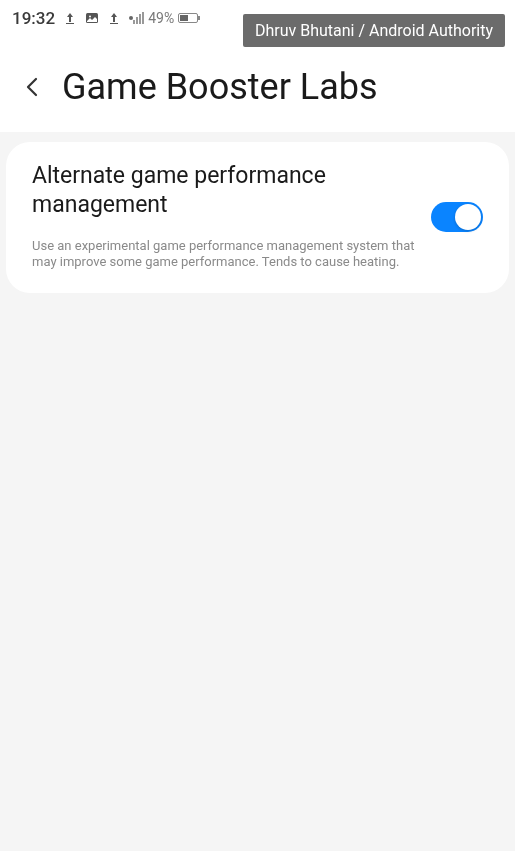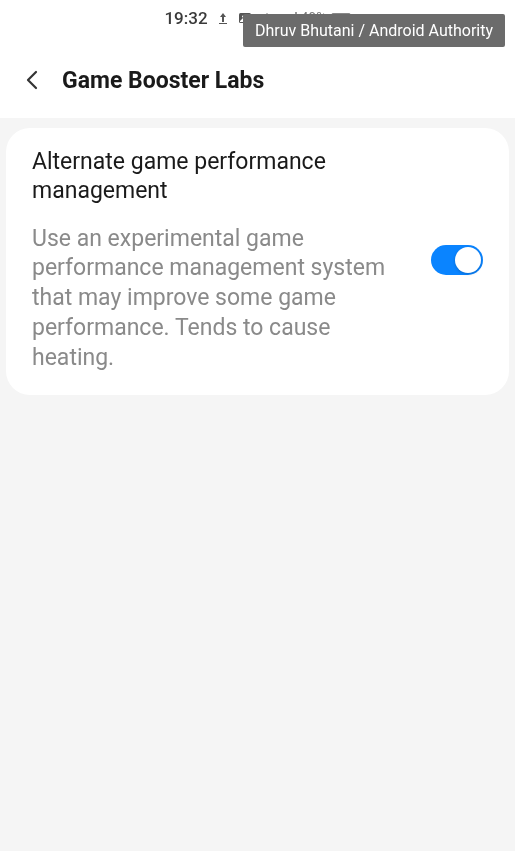--- a/index.html
+++ b/index.html
@@ -12,21 +12,21 @@
       height: 851px;
       background: #f5f5f5;
       font-family: -apple-system, BlinkMacSystemFont, 'Segoe UI', Roboto, sans-serif;
       overflow: hidden;
       position: relative;
     }
     
     
     .status-bar {
       display: flex;
-      justify-content: center;
+      justify-content: flex-start;
       align-items: center;
       padding: 6px 12px;
       height: 36px;
       background: #ffffff;
       font-size: 16px;
       color: #3a3a3a;
     }
     .status-left {
       display: flex;
       align-items: center;
@@ -78,22 +78,22 @@
     }
     .back-button {
       display: flex;
       align-items: center;
       justify-content: center;
       width: 28px;
       height: 28px;
       cursor: pointer;
     }
     .page-title {
-      font-size: 23px;
-      font-weight: 700;
+      font-size: 36px;
+      font-weight: 400;
       color: #1a1a1a;
       text-align: center;
     }
     
     
     .content {
       padding: 10px 6px;
     }
     .setting-card {
       background: #ffffff;
@@ -107,21 +107,21 @@
       flex: 1;
     }
     .setting-title {
       font-size: 23px;
       font-weight: 400;
       color: #1a1a1a;
       line-height: 1.25;
       margin-bottom: 18px;
     }
     .setting-description {
-      font-size: 23px;
+      font-size: 13px;
       color: #8a8a8a;
       line-height: 1.3;
     }
     
     
     .toggle {
       position: relative;
       width: 52px;
       height: 30px;
       border-radius: 15px;

